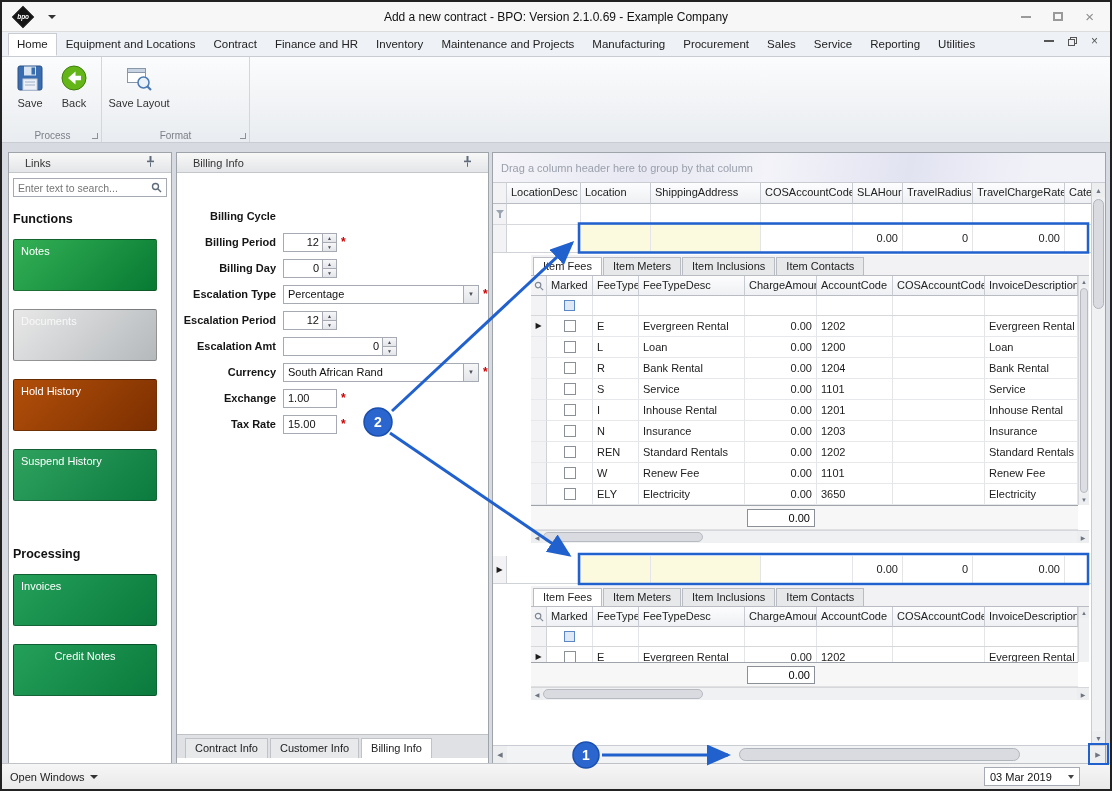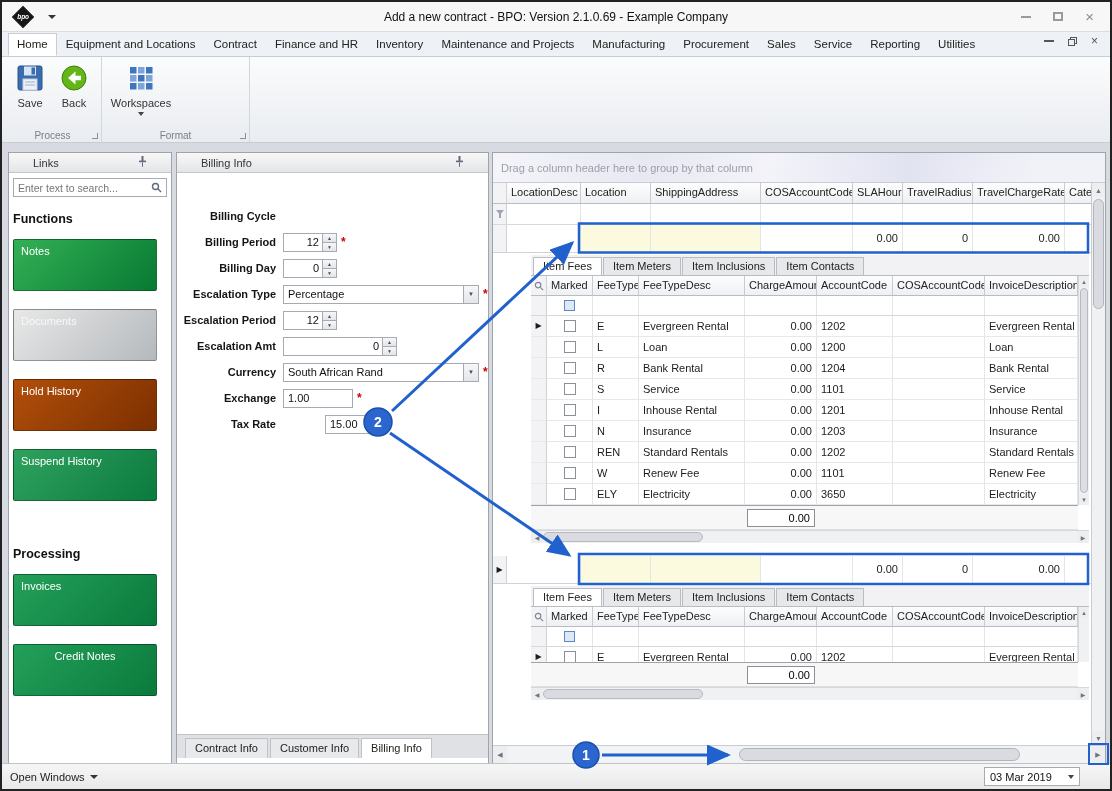--- a/index.html
+++ b/index.html
@@ -48,21 +48,21 @@
   .caret-sm { width:0;height:0;border-left:3.5px solid transparent;border-right:3.5px solid transparent;
               border-top:4px solid #444; display:inline-block; }
 
   
   #content-bg { position:absolute; left:0; top:141px; right:0; bottom:26px; background:#d7dbe1; }
   .panel { position:absolute; background:#fff; border:1px solid #9fa4aa; }
   #links-panel   { left:6px;   top:150px; width:164px; height:615px; }
   #billing-panel { left:174px; top:150px; width:313px; height:615px; }
   #grid-panel    { left:490px; top:150px; width:614px; height:612px; overflow:hidden; }
   .panel-header { height:20px; background:linear-gradient(#f8f8f8,#e4e5e8); border-bottom:1px solid #c3c7cc;
-                  display:flex; align-items:center; justify-content:space-between; padding:0 24px;
+                  display:flex; align-items:center; justify-content:space-between; padding:0 16px;
                   font-size:11px; color:#333; }
 
   
   .search { display:flex; align-items:center; border:1px solid #a6abb3; background:#fff; height:19px;
             margin:5px 4px 0; padding:0 4px; }
   .search input { border:none; outline:none; flex:1; min-width:0; font-size:10.5px; color:#555;
                   font-family:inherit; background:transparent; }
   #links-sections { padding:0 0; }
   .side-heading { font-weight:bold; font-size:12.5px; color:#111; margin:15px 2px 13px 4px; }
   .side-btn { width:144px; height:52px; margin:0 0 18px 4px; border:1px solid rgba(0,0,0,.35);
@@ -236,36 +236,30 @@
               </svg>
           </span>
           <span class="rlabel">Back</span>
         </div>
       </div>
       <div class="rgroup-label">Process</div>
       <div class="launcher"></div>
     </div>
     <div class="rgroup" id="rgroup-format">
       <div class="rgroup-buttons">
-        <div class="rbtn" style="width:70px">
+        <div class="rbtn" style="width:66px">
           <span>
             <svg width="28" height="28" viewBox="0 0 28 28">
-                <rect x="3" y="3" width="6.5" height="6.5" fill="#3f74c0"></rect>
-                <rect x="11" y="3" width="6.5" height="6.5" fill="#7ea4d8"></rect>
-                <rect x="19" y="3" width="6.5" height="6.5" fill="#3f74c0"></rect>
-                <rect x="3" y="11" width="6.5" height="6.5" fill="#7ea4d8"></rect>
-                <rect x="11" y="11" width="6.5" height="6.5" fill="#3f74c0"></rect>
-                <rect x="19" y="11" width="6.5" height="6.5" fill="#7ea4d8"></rect>
-                <rect x="3" y="19" width="6.5" height="6.5" fill="#3f74c0"></rect>
-                <rect x="11" y="19" width="6.5" height="6.5" fill="#7ea4d8"></rect>
-                <rect x="19" y="19" width="6.5" height="6.5" fill="#3f74c0"></rect>
+                <rect x="2.5" y="4.5" width="18" height="14" fill="#fff" stroke="#8a97a8"></rect>
+                <rect x="2.5" y="4.5" width="18" height="4" fill="#c7d3e2" stroke="#8a97a8"></rect>
+                <circle cx="18.5" cy="18.5" r="5.5" fill="#eaf1f8" stroke="#4a7ab5" stroke-width="1.5"></circle>
+                <line x1="22.5" y1="22.5" x2="26" y2="26" stroke="#4a7ab5" stroke-width="2.2"></line>
               </svg>
           </span>
-          <span class="rlabel">Workspaces</span>
-          <span class="caret-sm"></span>
+          <span class="rlabel">Save Layout</span>
         </div>
       </div>
       <div class="rgroup-label">Format</div>
       <div class="launcher"></div>
     </div>
   </div>
 
   <div id="content-bg"></div>
 
   <div id="links-panel" class="panel">
@@ -383,28 +377,28 @@
         <div class="frow">
           <label class="flabel">Currency</label>
           <div class="ctl" style="width: 196px;">
             <span class="val">South African Rand</span>
             <span class="drop-btn">▼</span>
           </div>
           <span class="star">*</span>
         </div>
         <div class="frow">
           <label class="flabel">Exchange</label>
-          <div class="ctl" style="width: 70px; justify-content: flex-end;">
+          <div class="ctl" style="width: 54px; justify-content: flex-end;">
             <span class="val">1.00</span>
           </div>
           <span class="star">*</span>
         </div>
         <div class="frow">
           <label class="flabel">Tax Rate</label>
-          <div class="ctl" style="width: 45px; margin-left: 42px;">
+          <div class="ctl" style="width: 54px;">
             <span class="val">15.00</span>
           </div>
           <span class="star">*</span>
         </div>
       </div>
     <div id="billing-tabs">
         <div class="btab">Contract Info</div>
         <div class="btab">Customer Info</div>
         <div class="btab active">Billing Info</div>
       </div>

